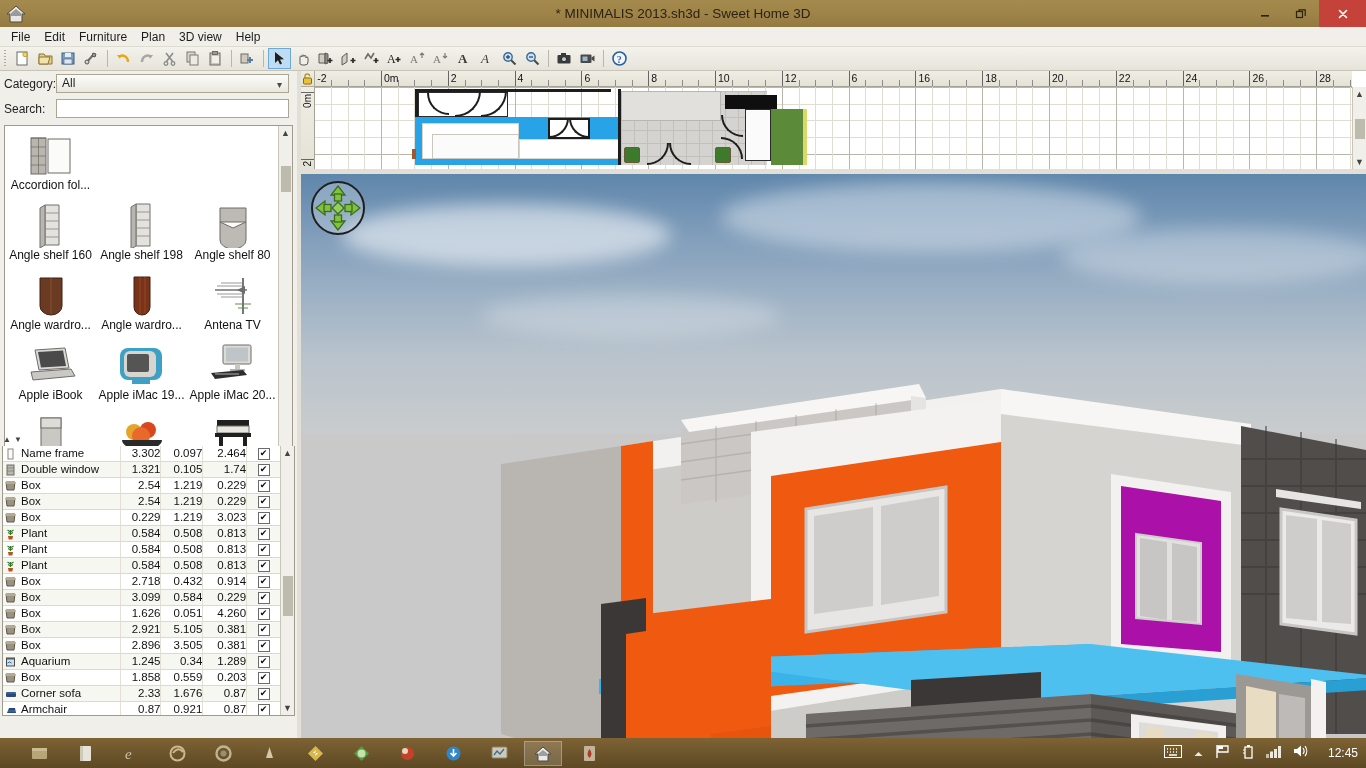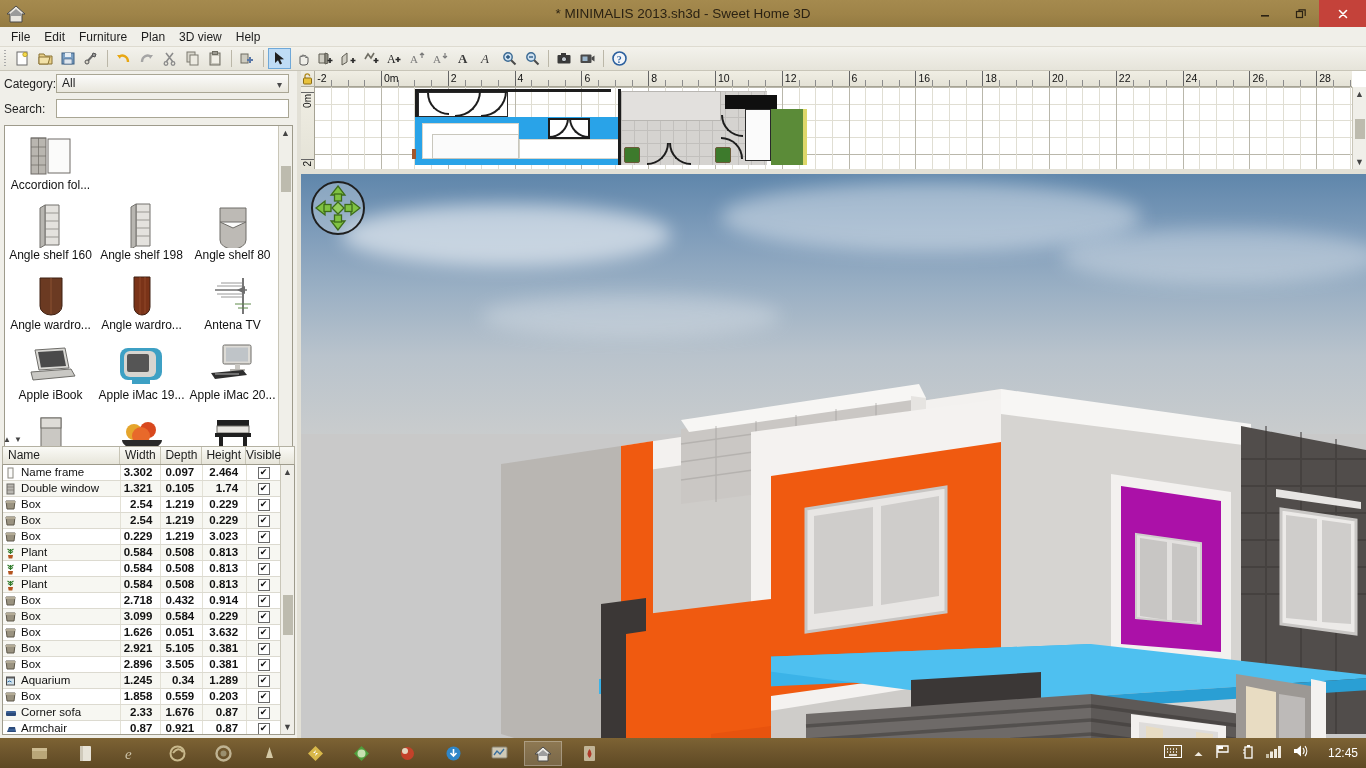--- a/index.html
+++ b/index.html
@@ -93,21 +93,21 @@
     border: 1px solid #b4b1a2; border-bottom: 1px solid #9e9b8c; box-sizing: border-box; }
   .ft-h { font-size: 12px; color: #1d1d1d; line-height: 17px; padding-left: 5px;
     border-right: 1px solid #c8c5b6; box-sizing: border-box; }
   .ft-body { height: 270px; background: #fff; border: 1px solid #9e9b8c; border-top: none;
     box-sizing: border-box; overflow: hidden; position: relative; }
   .ft-rows { position: absolute; left: 0; top: 0; width: 278px; }
   .ft-row { display: flex; height: 16px; border-bottom: 1px solid #dcdad0; box-sizing: border-box; }
   .ft-row:nth-child(even) { background: #f7f7f2; }
   .ft-c { font-size: 11.5px; color: #111; line-height: 15px; border-right: 1px solid #e3e1d6; box-sizing: border-box; }
   .ft-c.name { padding-left: 2px; display: flex; align-items: center; gap: 4px; }
-  .ft-c.num { text-align: right; padding-right: 8px; font-weight: bold; }
+  .ft-c.num { text-align: right; padding-right: 0; }
   .ft-c.vis { display: flex; align-items: center; justify-content: center; }
   .ft-chk { width: 10px; height: 10px; border: 1px solid #6b6b6b; background: #fff;
     display: flex; align-items: center; justify-content: center; font-size: 9px; color: #111; line-height: 9px; }
   .ft-scroll { position: absolute; right: 0; top: 0; width: 14px; height: 100%;
     background: #f0efe9; border-left: 1px solid #c9c6b8; box-sizing: border-box; }
   .ft-scroll .arrow { height: 14px; display:flex; align-items:center; justify-content:center; font-size: 9px; color:#444; }
   .ft-scroll .thumb { position:absolute; left:2px; top:130px; width:10px; height:40px; background:#bdbbae; }
   .mini-split { position: absolute; left: 3px; top: 364px; width: 50px; height: 9px;
     display: flex; align-items: center; gap: 3px; font-size: 8px; color: #444; }
 
@@ -534,28 +534,20 @@
         <div class="arrow" style="position:absolute;bottom:0;width:100%;">▼</div>
       </div>
     </div>
 
     <div class="mini-split">
       <span>▲</span>
       <span>▼</span>
     </div>
 
     <div class="furntable">
-      <div class="ft-head">
-        <div class="ft-h" style="width:118px">Name</div>
-        <div class="ft-h" style="width:41px;text-align:right;padding-right:4px;padding-left:0">Width</div>
-        <div class="ft-h" style="width:42px;text-align:right;padding-right:4px;padding-left:0">Depth</div>
-        <div class="ft-h" style="width:44px;text-align:right;padding-right:4px;padding-left:0">Height</div>
-        <div class="ft-h" style="width:34px;text-align:center;padding-left:0">Visible</div>
-        <div class="ft-h" style="width:14px;border-right:none"></div>
-      </div>
       <div class="ft-body">
         <div class="ft-rows" id="ft-rows">
             <div class="ft-row">
               <div class="ft-c name" style="width: 118px;">
                 <span style="width: 12px; display: inline-flex; align-items: center;">
                   <svg width="11" height="12" viewBox="0 0 11 12">
                     <rect x="3" y="1" width="5" height="10" fill="#fbfbfa" stroke="#8a8880"></rect>
                   </svg>
                 </span>
                 <span>Name frame</span>
@@ -725,21 +717,21 @@
                 <span style="width: 12px; display: inline-flex; align-items: center;">
                   <svg width="11" height="12" viewBox="0 0 11 12">
                     <path d="M1 2 h9 l-1 8 h-7z" fill="#9a9381" stroke="#5e584a"></path>
                     <path d="M1 2 h9 v2 h-9z" fill="#b3ab96"></path>
                   </svg>
                 </span>
                 <span>Box</span>
               </div>
               <div class="ft-c num" style="width: 41px;">1.626</div>
               <div class="ft-c num" style="width: 42px;">0.051</div>
-              <div class="ft-c num" style="width: 44px;">3.632</div>
+              <div class="ft-c num" style="width: 44px;">4.260</div>
               <div class="ft-c vis" style="width: 34px;">
                 <span class="ft-chk">✔</span>
               </div>
             </div>
             <div class="ft-row">
               <div class="ft-c name" style="width: 118px;">
                 <span style="width: 12px; display: inline-flex; align-items: center;">
                   <svg width="11" height="12" viewBox="0 0 11 12">
                     <path d="M1 2 h9 l-1 8 h-7z" fill="#9a9381" stroke="#5e584a"></path>
                     <path d="M1 2 h9 v2 h-9z" fill="#b3ab96"></path>

